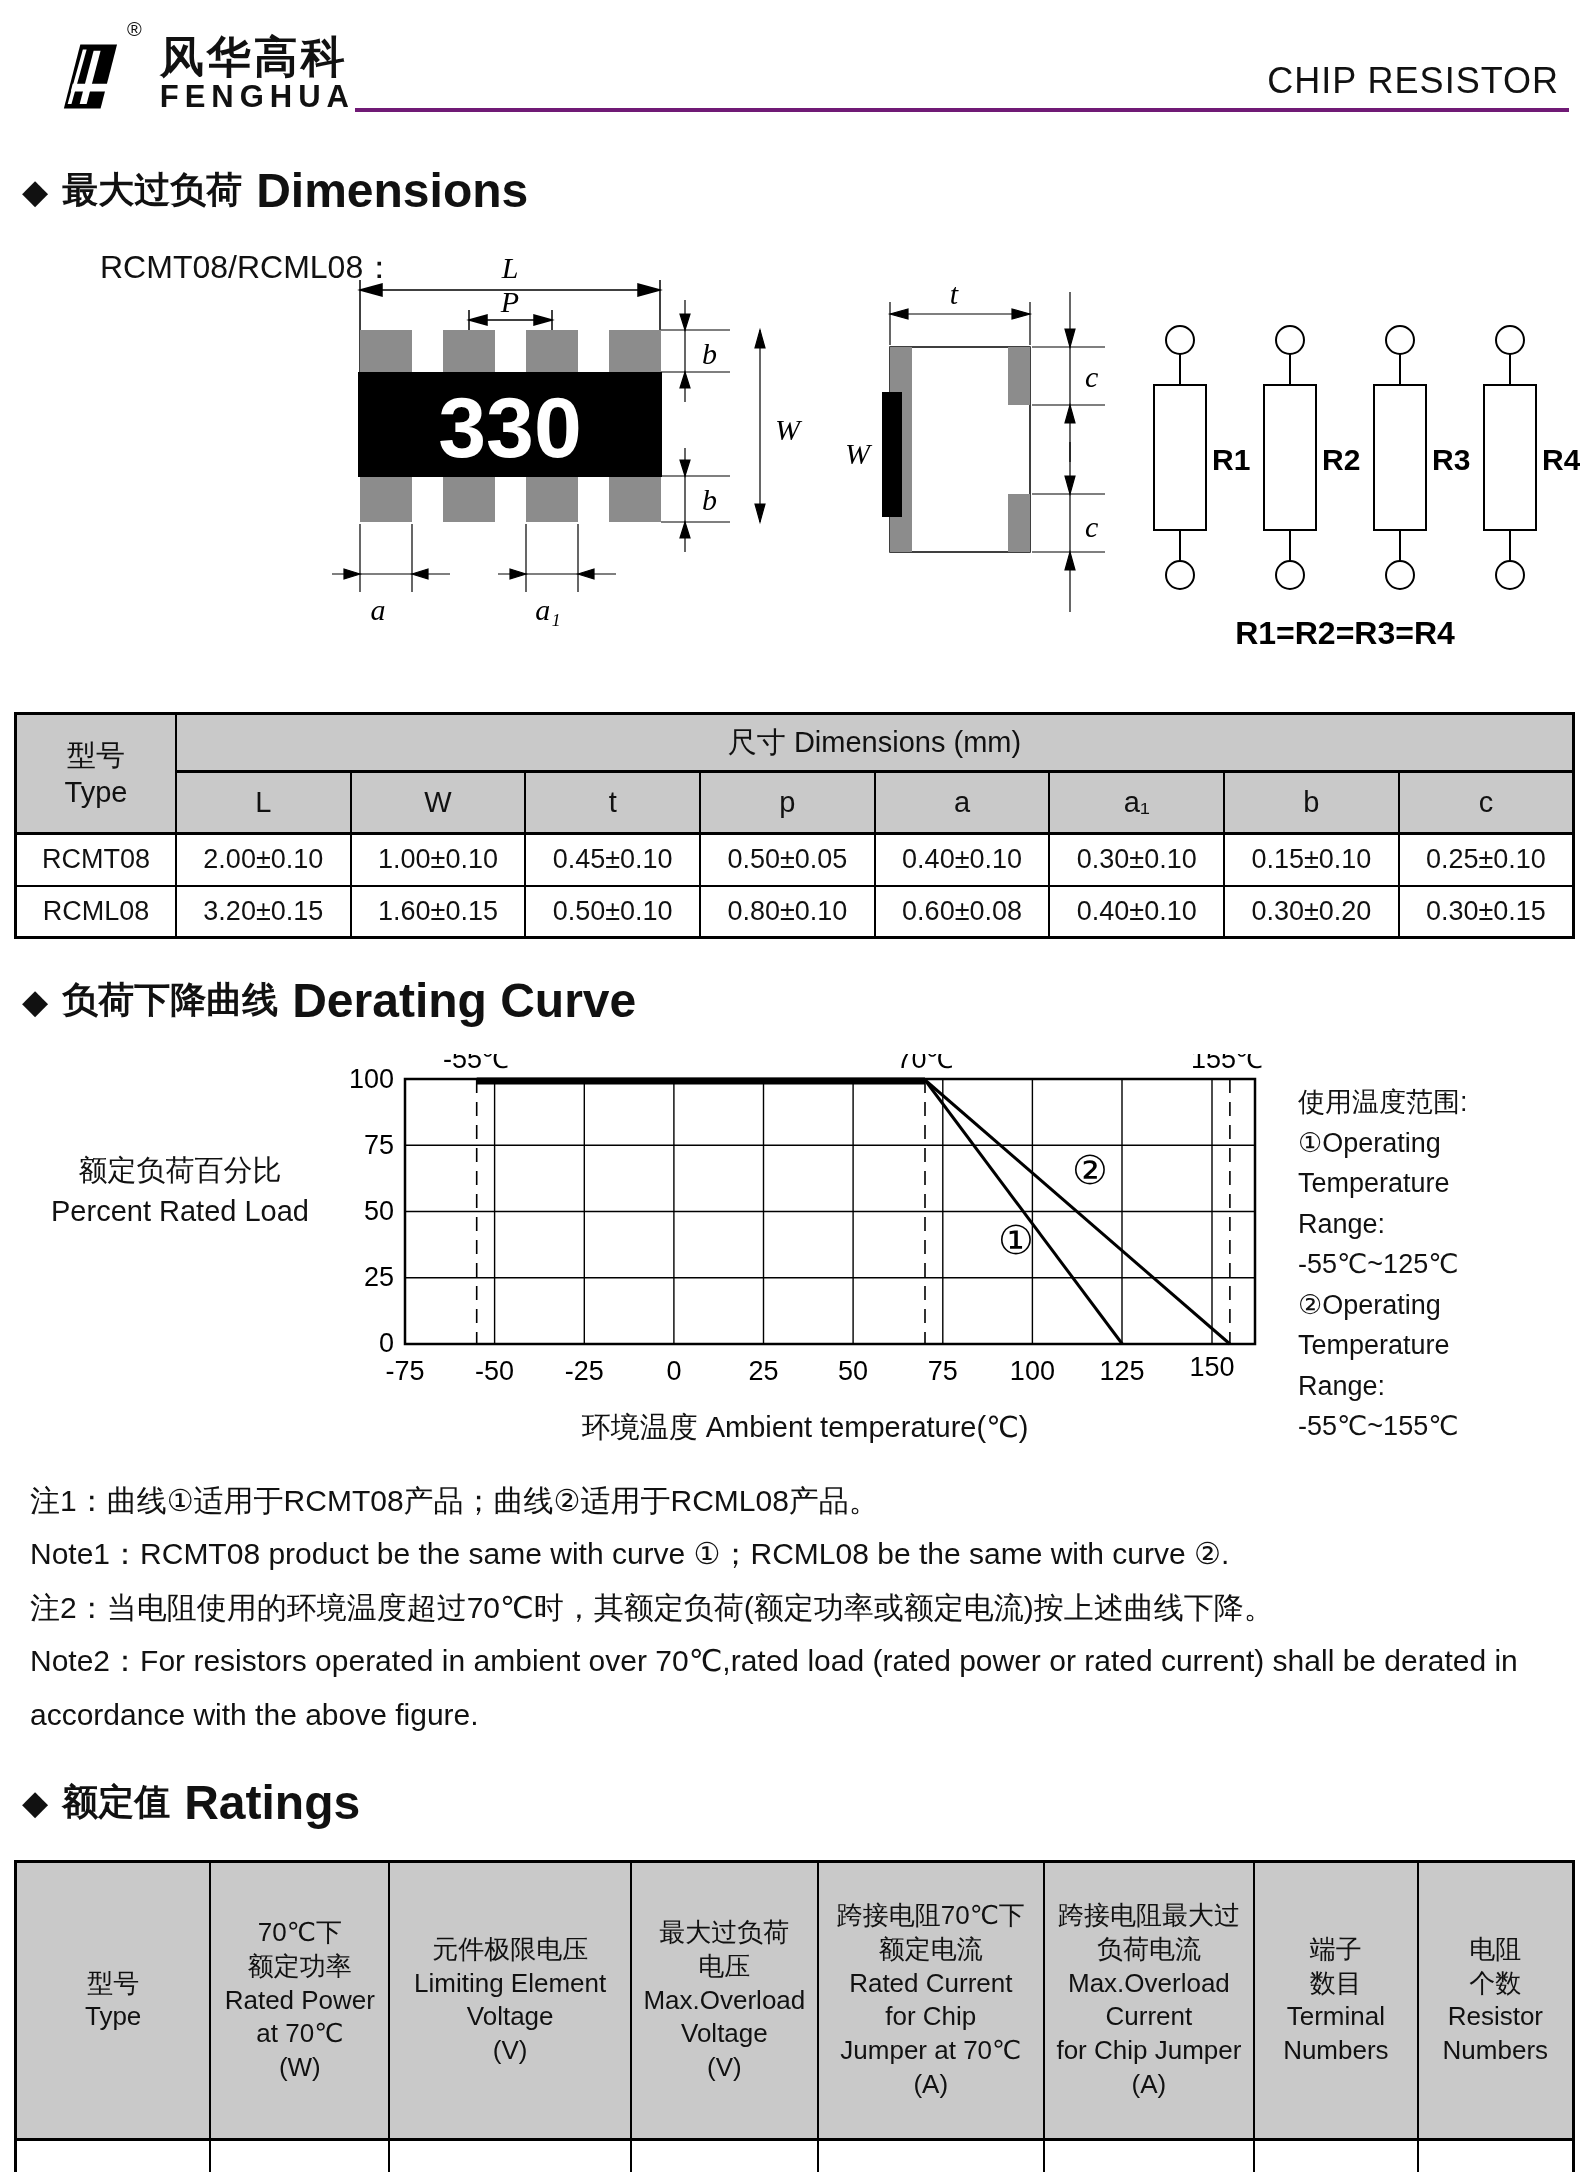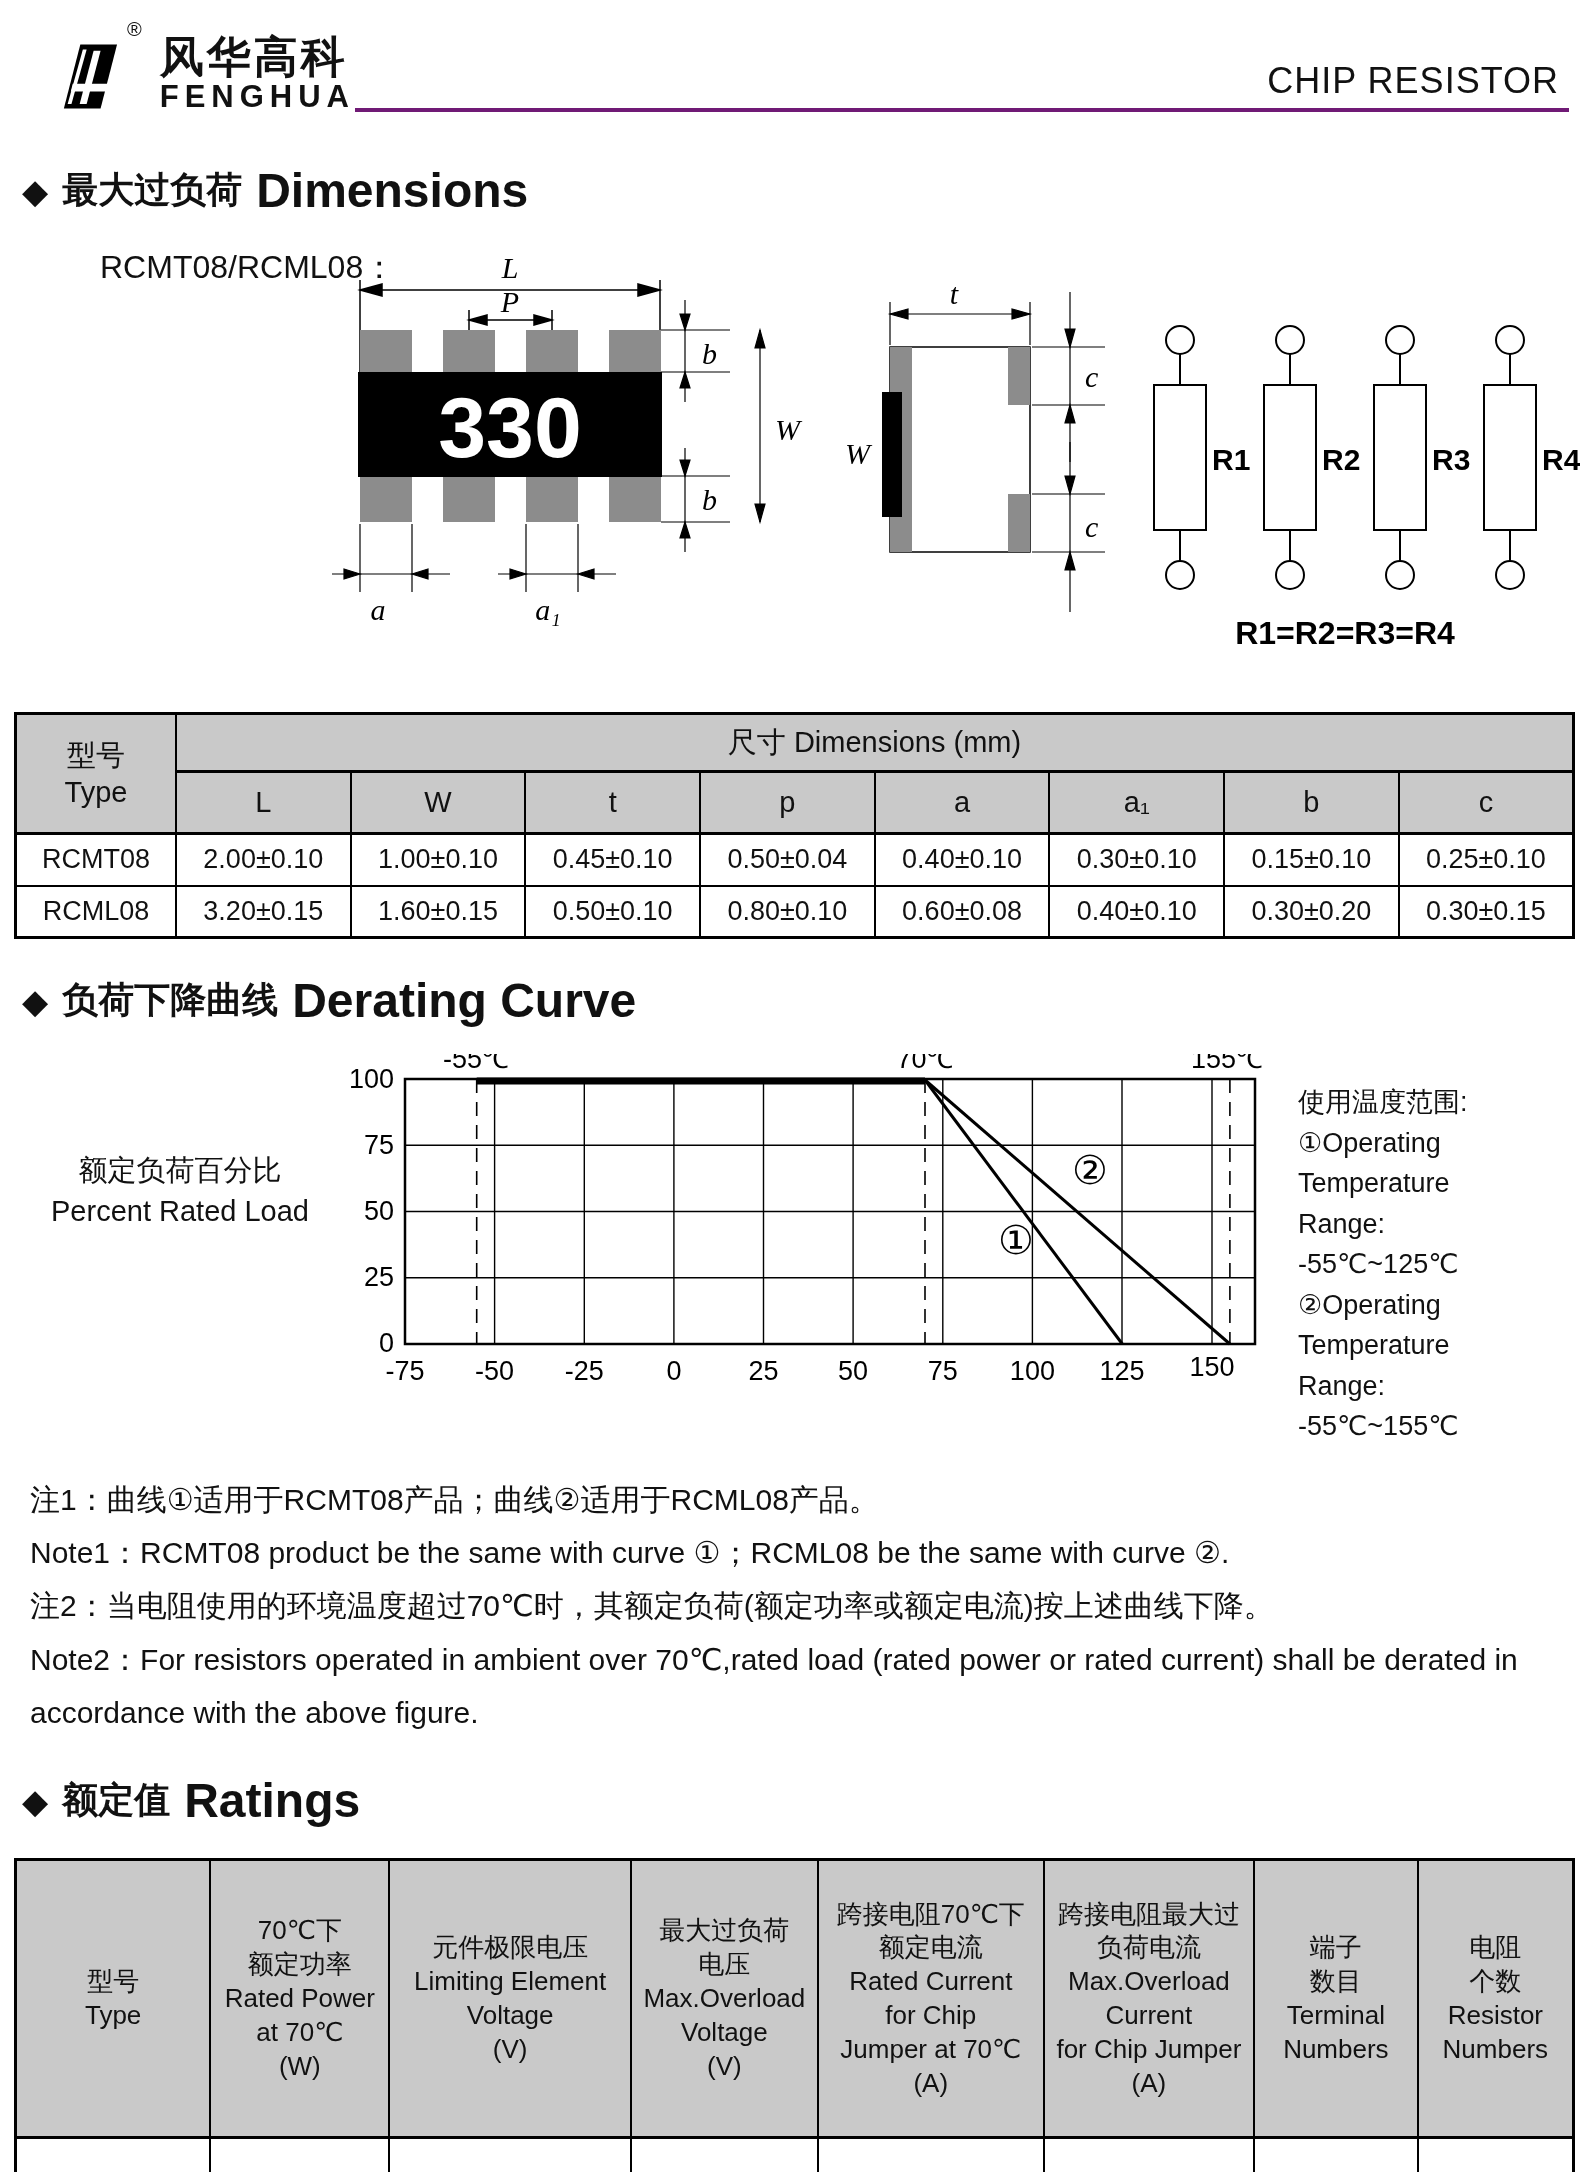--- a/index.html
+++ b/index.html
@@ -248,21 +248,21 @@
       <th>b</th>
       <th>c</th>
     </tr>
   </thead>
   <tbody>
     <tr>
       <td>RCMT08</td>
       <td>2.00±0.10</td>
       <td>1.00±0.10</td>
       <td>0.45±0.10</td>
-      <td>0.50±0.04</td>
+      <td>0.50±0.05</td>
       <td>0.40±0.10</td>
       <td>0.30±0.10</td>
       <td>0.15±0.10</td>
       <td>0.25±0.10</td>
     </tr>
     <tr>
       <td>RCML08</td>
       <td>3.20±0.15</td>
       <td>1.60±0.15</td>
       <td>0.50±0.10</td>
@@ -330,20 +330,21 @@
       <text x="164.6" y="326" text-anchor="middle" class="axis-txt">-50</text>
       <text x="254.3" y="326" text-anchor="middle" class="axis-txt">-25</text>
       <text x="343.9" y="326" text-anchor="middle" class="axis-txt">0</text>
       <text x="433.5" y="326" text-anchor="middle" class="axis-txt">25</text>
       <text x="523.1" y="326" text-anchor="middle" class="axis-txt">50</text>
       <text x="612.8" y="326" text-anchor="middle" class="axis-txt">75</text>
       <text x="702.4" y="326" text-anchor="middle" class="axis-txt">100</text>
       <text x="792.0" y="326" text-anchor="middle" class="axis-txt">125</text>
       <text x="882.0" y="322" text-anchor="middle" class="axis-txt">150</text>
     </svg>
+    <div class="xtitle">环境温度 Ambient temperature(℃)</div>
   </div>
   <div class="side-note prewrap">使用温度范围:
 ①Operating
 Temperature
 Range:
 -55℃~125℃
 ②Operating
 Temperature
 Range:
 -55℃~155℃</div>

